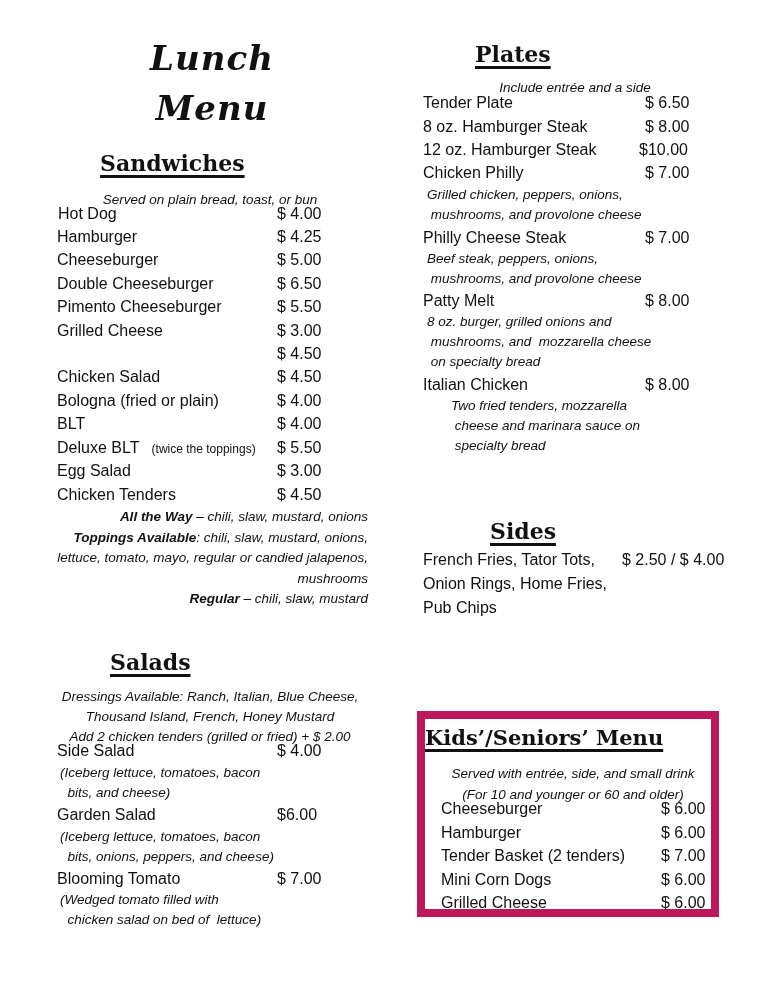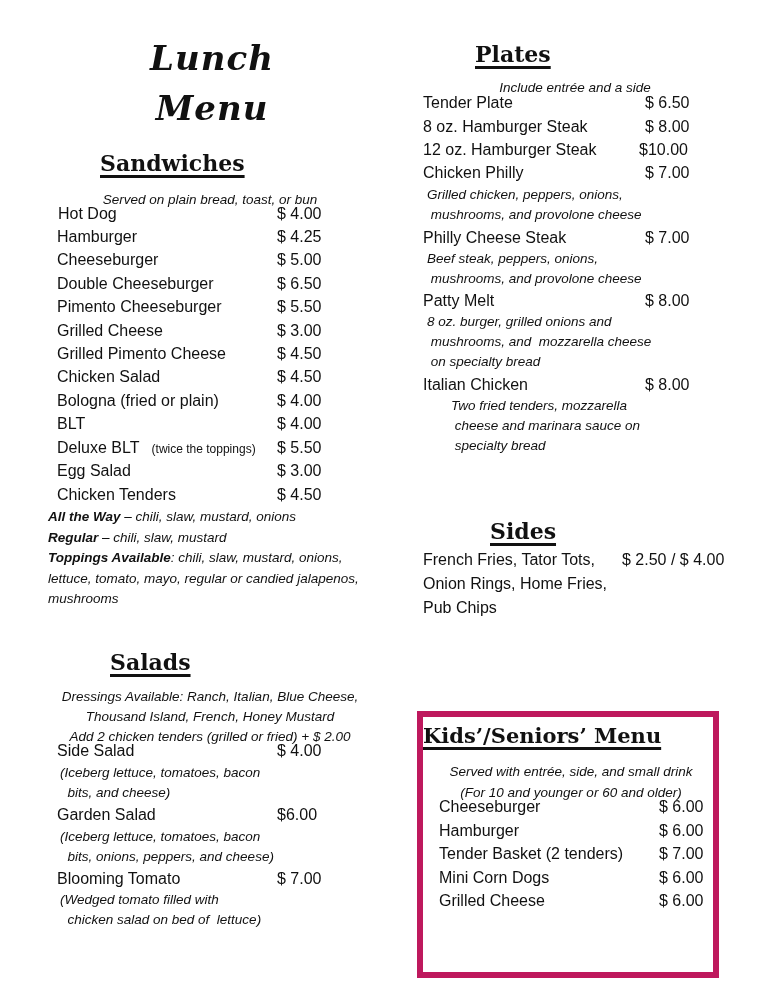--- a/index.html
+++ b/index.html
@@ -30,25 +30,26 @@
   .row .name { position: absolute; left: 0; }
   .row .price { position: absolute; }
   .row .small { font-size: 12px; margin-left: 8px; }
   .desc {
     position: absolute; font-style: italic; font-size: 13.5px; line-height: 20px;
     white-space: pre;
   }
   .note {
     position: absolute; font-style: italic; font-size: 13.5px; line-height: 20.5px;
     width: 320px;
+    text-align: right;
   }
   .note b { font-weight: bold; }
   .kids-box {
-    position: absolute; left: 417px; top: 711px; width: 302px; height: 267px;
-    border: 6px solid #be185d; box-sizing: border-box; text-decoration: underline;
+    position: absolute; left: 417px; top: 711px; width: 302px; height: 206px;
+    border: 8px solid #be185d; box-sizing: border-box; text-decoration: underline;
   }
 </style>
 </head>
 <body>
 
 <div class="abs script-title" style="top:38px;">Lunch</div>
 <div class="abs script-title" style="top:88px;">Menu</div>
 
 <section>
   <div class="heading" style="left:100px; width:222px; top:150px;">Sandwiches</div>
@@ -72,21 +73,20 @@
     </div>
   <div class="row" style="left:57px; top:295px; width:300px;">
       <span class="name">Pimento Cheeseburger</span>
       <span class="price" style="left:220px;">$ 5.50</span>
     </div>
   <div class="row" style="left:57px; top:319px; width:300px;">
       <span class="name">Grilled Cheese</span>
       <span class="price" style="left:220px;">$ 3.00</span>
     </div>
   <div class="row" style="left:57px; top:342px; width:300px;">
-      <span class="name">Grilled Pimento Cheese</span>
       <span class="price" style="left:220px;">$ 4.50</span>
     </div>
   <div class="row" style="left:57px; top:365px; width:300px;">
       <span class="name">Chicken Salad</span>
       <span class="price" style="left:220px;">$ 4.50</span>
     </div>
   <div class="row" style="left:57px; top:389px; width:300px;">
       <span class="name">Bologna (fried or plain)</span>
       <span class="price" style="left:220px;">$ 4.00</span>
     </div>
@@ -102,22 +102,22 @@
       <span class="name">Egg Salad</span>
       <span class="price" style="left:220px;">$ 3.00</span>
     </div>
   <div class="row" style="left:57px; top:483px; width:300px;">
       <span class="name">Chicken Tenders</span>
       <span class="price" style="left:220px;">$ 4.50</span>
     </div>
 
   <div class="note" style="left:48px; top:507px;">
     <div><b>All the Way</b><span> – chili, slaw, mustard, onions</span></div>
+    <div><b>Toppings Available</b><span>: chili, slaw, mustard, onions, lettuce, tomato, mayo, regular or candied jalapenos, mushrooms</span></div>
     <div><b>Regular</b><span> – chili, slaw, mustard</span></div>
-    <div><b>Toppings Available</b><span>: chili, slaw, mustard, onions, lettuce, tomato, mayo, regular or candied jalapenos, mushrooms</span></div>
   </div>
 </section>
 
 <section>
   <div class="heading" style="left:110px; width:200px; top:649px;">Salads</div>
   <div class="sub" style="left:40px; width:340px; top:679px;">Dressings Available: Ranch, Italian, Blue Cheese,</div>
   <div class="sub" style="left:40px; width:340px; top:699px;">Thousand Island, French, Honey Mustard</div>
   <div class="sub" style="left:40px; width:340px; top:719px;">Add 2 chicken tenders (grilled or fried) + $ 2.00</div>
 
   <div class="row" style="left:57px; top:739px; width:300px;">

